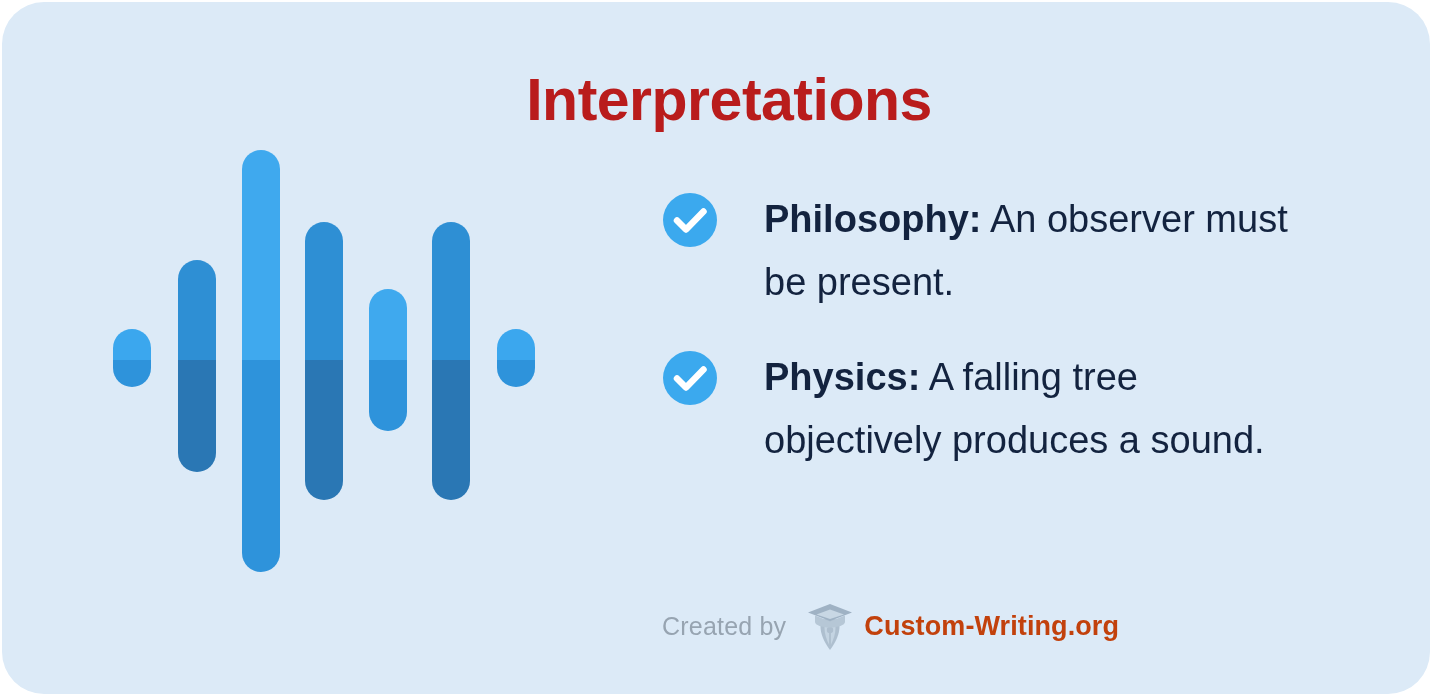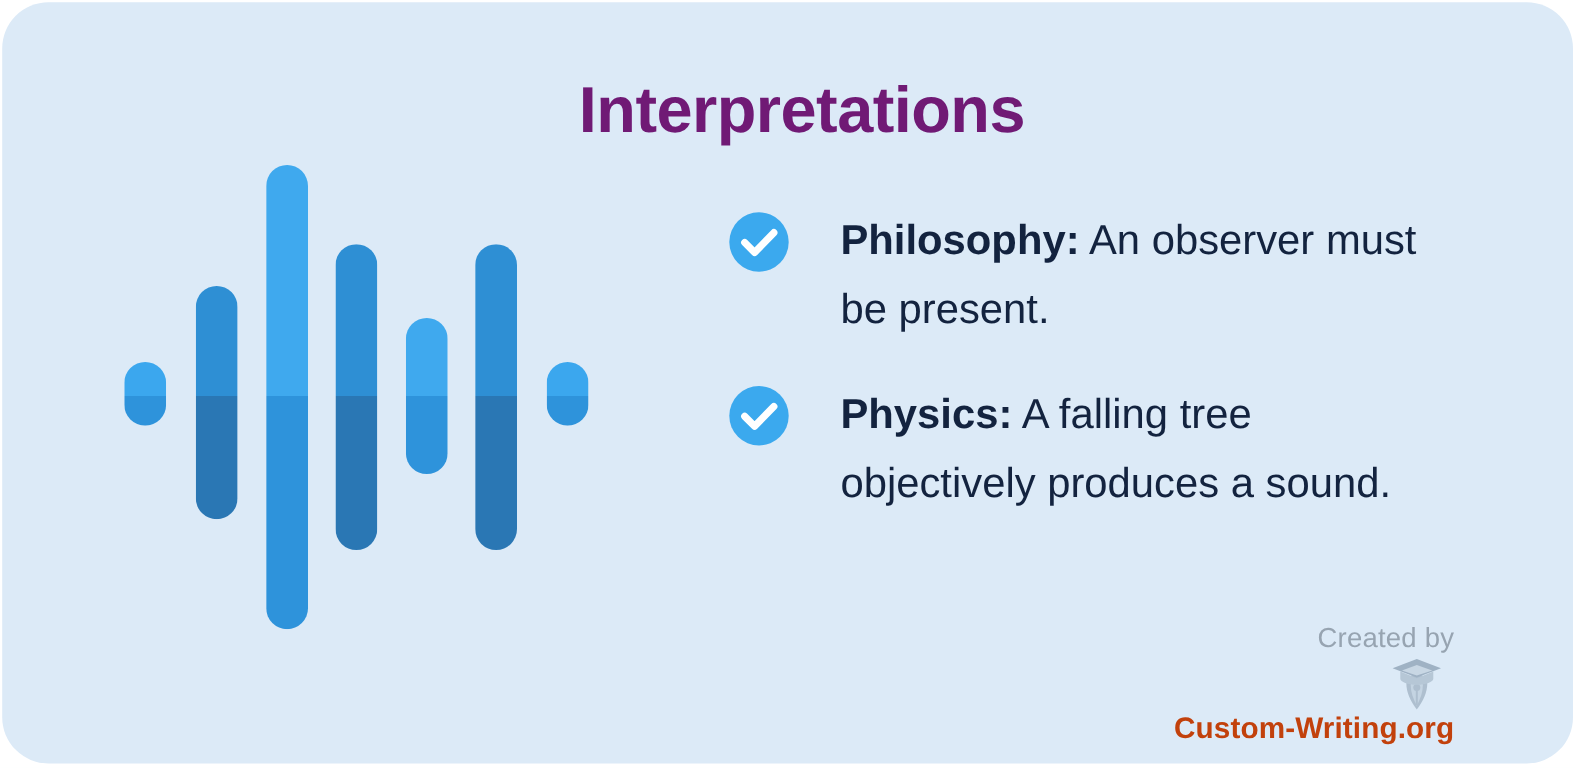--- a/index.html
+++ b/index.html
@@ -49,21 +49,21 @@
 
   
   #page-title {
     position: absolute;
     left: 420px;
     top: 62px;
     width: 614px;
     text-align: center;
     font-size: 59px;
     font-weight: bold;
-    color: #701a75;
+    color: #b91c1c;
     letter-spacing: -0.5px;
     line-height: 72px;
   }
 
   
   #list {
     position: absolute;
     left: 660px;
     top: 186px;
     width: 660px;
@@ -88,26 +88,25 @@
     font-weight: normal;
   }
   .item-text .lead {
     font-weight: bold;
   }
 
   
   #footer {
     position: absolute;
     left: 660px;
-    top: 564px;
+    top: 600px;
     width: 660px;
     display: flex;
-    align-items: flex-end;
+    align-items: center;
     height: 48px;
-    flex-direction: column;
   }
   #created-by {
     font-size: 25px;
     color: #97a4b1;
     font-weight: normal;
     letter-spacing: 0.2px;
   }
   #brand-logo {
     width: 52px;
     height: 52px;

